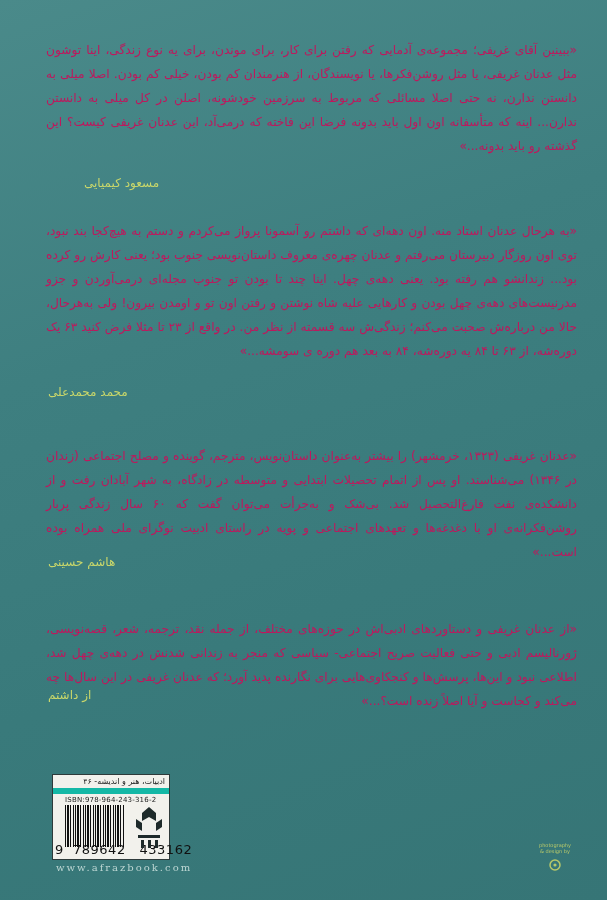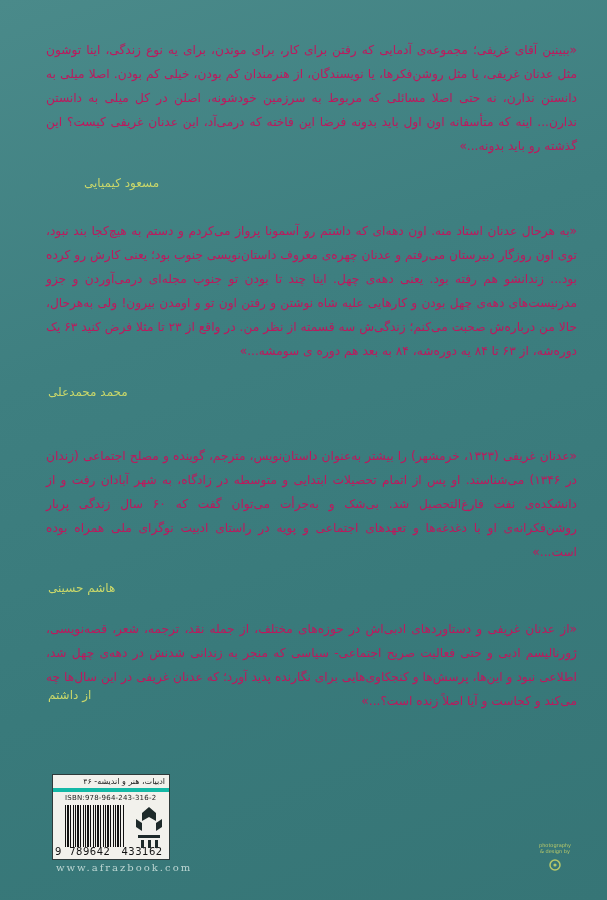--- a/index.html
+++ b/index.html
@@ -17,42 +17,42 @@
     .block p { margin: 0; }
     .author {
       position: absolute; left: 48px;
       color: #c9d76a; font-size: 12px; direction: rtl;
     }
     #b1 { top: 38px; }
     #a1 { top: 176px; margin-left: 36px; }
     #b2 { top: 219px; }
     #a2 { top: 385px; }
     #b3 { top: 444px; }
-    #a3 { top: 581px; }
+    #a3 { top: 555px; }
     #b4 { top: 617px; }
     #a4 { top: 688px; }
 
     .barcode-box {
       position: absolute; left: 52px; top: 774px; width: 116px; height: 84px;
       background: #f2f1ec; border: 1px solid #2e3a3a;
     }
     .series {
-      height: 13px; border-bottom: 4px solid #14b8a6;
+      height: 13px; border-bottom: 6px solid #14b8a6;
       font-size: 8px; line-height: 13px; direction: rtl; text-align: right;
       padding-right: 4px; color: #222;
     }
     .isbn { font-size: 7px; color: #222; margin: 2px 4px 0 12px; letter-spacing: 0.2px; }
     .bars {
       position: absolute; left: 12px; top: 30px; width: 60px; height: 42px;
       background: repeating-linear-gradient(90deg,
         #111 0 1px, transparent 1px 2px, #111 2px 4px, transparent 4px 5px,
         #111 5px 6px, transparent 6px 8px, #111 8px 9px, transparent 9px 10px);
     }
     .digits {
-      position: absolute; left: 2px; bottom: 2px; font-size: 10px; color: #111;
+      position: absolute; left: 2px; bottom: 2px; font-size: 13px; color: #111;
       letter-spacing: 0.5px; white-space: pre;
     }
     .logo {
       position: absolute; right: 3px; top: 30px; width: 34px; height: 46px;
     }
     .website {
       position: absolute; left: 56px; top: 862px;
       font-family: "DejaVu Serif", serif; font-size: 10px; letter-spacing: 2px;
       color: #bcd6d3;
     }

